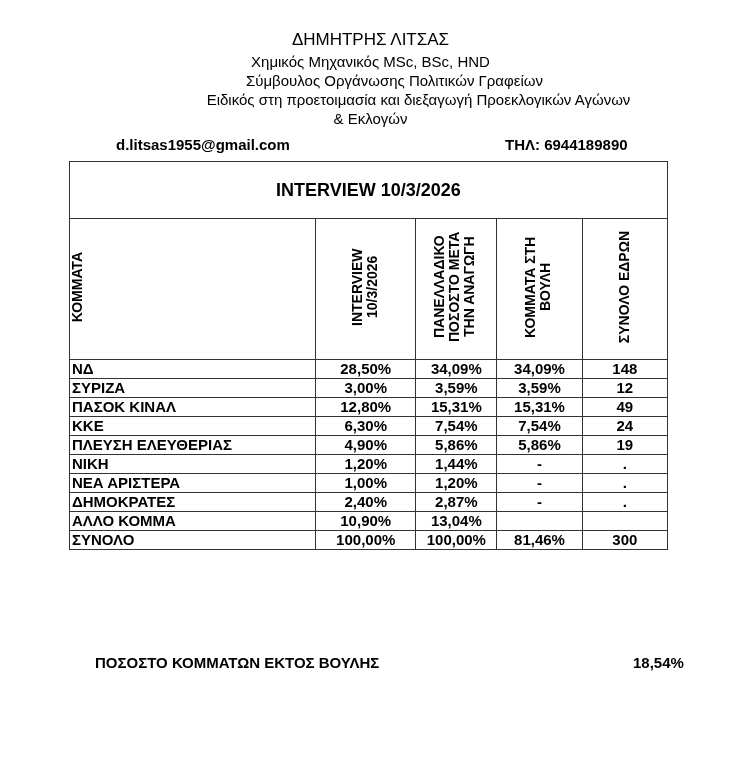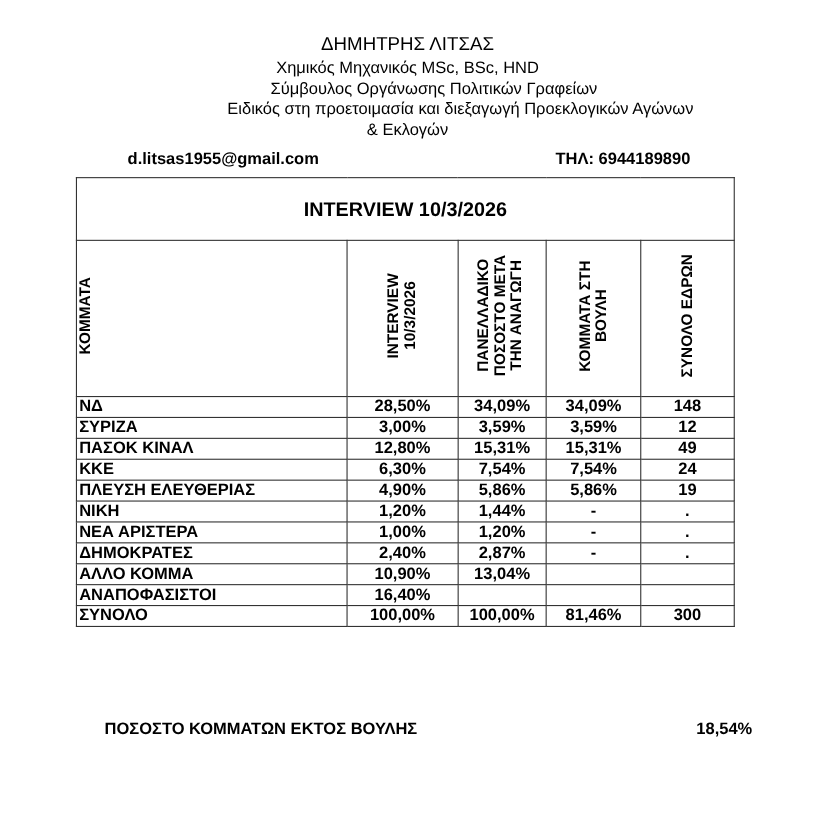--- a/index.html
+++ b/index.html
@@ -107,27 +107,20 @@
         <td class="c4">.</td>
       </tr>
       <tr>
         <td class="c0">ΑΛΛΟ ΚΟΜΜΑ</td>
         <td class="c1">10,90%</td>
         <td class="c2">13,04%</td>
         <td class="c3"></td>
         <td class="c4"></td>
       </tr>
       <tr>
-        <td class="c0">ΑΝΑΠΟΦΑΣΙΣΤΟΙ</td>
-        <td class="c1">16,40%</td>
-        <td class="c2"></td>
-        <td class="c3"></td>
-        <td class="c4"></td>
-      </tr>
-      <tr>
         <td class="c0">ΣΥΝΟΛΟ</td>
         <td class="c1">100,00%</td>
         <td class="c2">100,00%</td>
         <td class="c3">81,46%</td>
         <td class="c4">300</td>
       </tr>
     </tbody>
 </table>
 
 <div class="footer f-label">ΠΟΣΟΣΤΟ ΚΟΜΜΑΤΩΝ ΕΚΤΟΣ ΒΟΥΛΗΣ</div>

